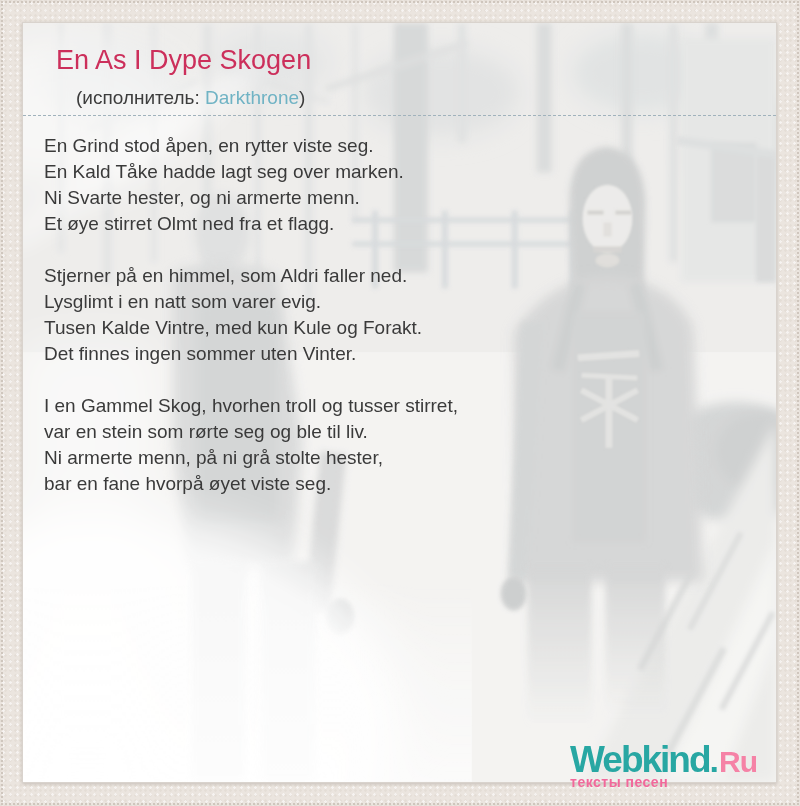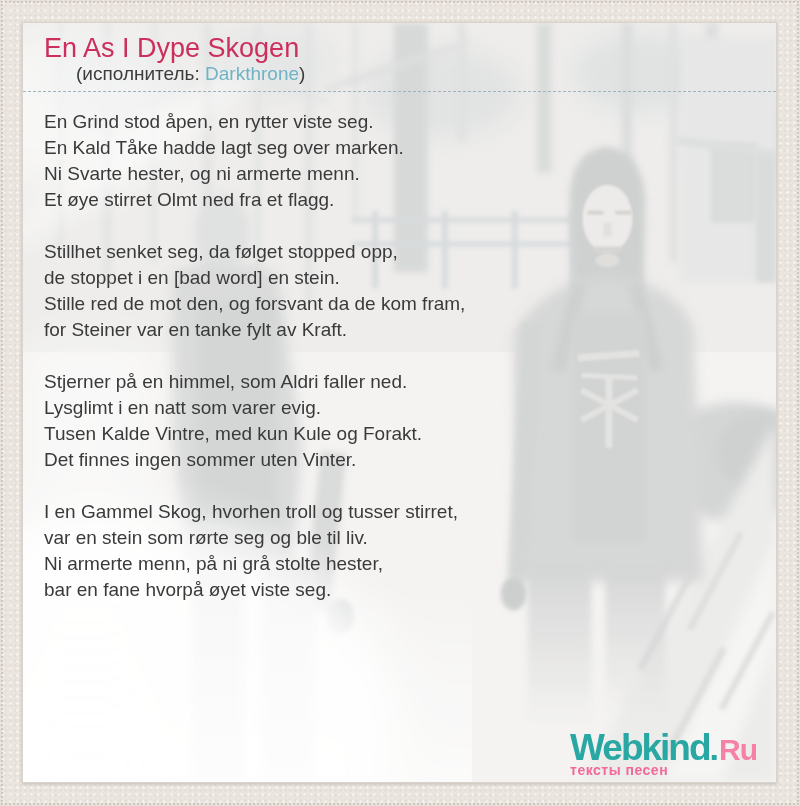--- a/index.html
+++ b/index.html
@@ -17,21 +17,21 @@
     position:absolute;inset:1px;border:2px dotted #cfc6bd;pointer-events:none;z-index:5;
   }
   .card{
     position:absolute;left:22px;top:22px;width:755px;height:761px;
     box-sizing:border-box;background:#fbfbfa;border:1px solid #d9d3cd;
     box-shadow:0 1px 3px rgba(90,80,70,.25);
   }
   .photo{position:absolute;left:0;top:0;width:100%;height:100%;}
   .content{position:relative;z-index:2;padding:0 21px;height:100%;box-sizing:border-box;}
   .song-title{
-    margin:0;padding-top:11px;font-size:27px;line-height:28px;font-weight:normal;
+    margin:12px;padding-top:11px;font-size:27px;line-height:28px;font-weight:normal;
     color:#cc2f5b;letter-spacing:0;
   }
   .subtitle{font-size:19px;line-height:23px;color:#3c3c3c;margin-left:32px;}
   .artist-link{color:#70b3c4;text-decoration:none;cursor:pointer;}
   .divider{border-bottom:1px dashed #a0b2bc;margin:6px -21px 0;}
   .lyrics{margin-top:17px;font-size:19px;line-height:26px;color:#3a3a3a;}
   .stanza{margin:0 0 26px;white-space:pre-line;}
   .logo{
     position:absolute;right:19px;bottom:-2px;line-height:1;
     font-weight:bold;cursor:pointer;z-index:3;
@@ -181,24 +181,20 @@
         <h1 class="song-title">En As I Dype Skogen</h1>
         <div class="subtitle"><span>(исполнитель: </span><a class="artist-link" href="#">Darkthrone</a><span>)</span></div>
         <div class="divider"></div>
       </div>
 
       <div class="lyrics">
         <p class="stanza">En Grind stod åpen, en rytter viste seg.
 En Kald Tåke hadde lagt seg over marken.
 Ni Svarte hester, og ni armerte menn.
 Et øye stirret Olmt ned fra et flagg.</p>
-        <p class="stanza">Stillhet senket seg, da følget stopped opp,
-de stoppet i en [bad word] en stein.
-Stille red de mot den, og forsvant da de kom fram,
-for Steiner var en tanke fylt av Kraft.</p>
         <p class="stanza">Stjerner på en himmel, som Aldri faller ned.
 Lysglimt i en natt som varer evig.
 Tusen Kalde Vintre, med kun Kule og Forakt.
 Det finnes ingen sommer uten Vinter.</p>
         <p class="stanza">I en Gammel Skog, hvorhen troll og tusser stirret,
 var en stein som rørte seg og ble til liv.
 Ni armerte menn, på ni grå stolte hester,
 bar en fane hvorpå øyet viste seg.</p>
       </div>
 

